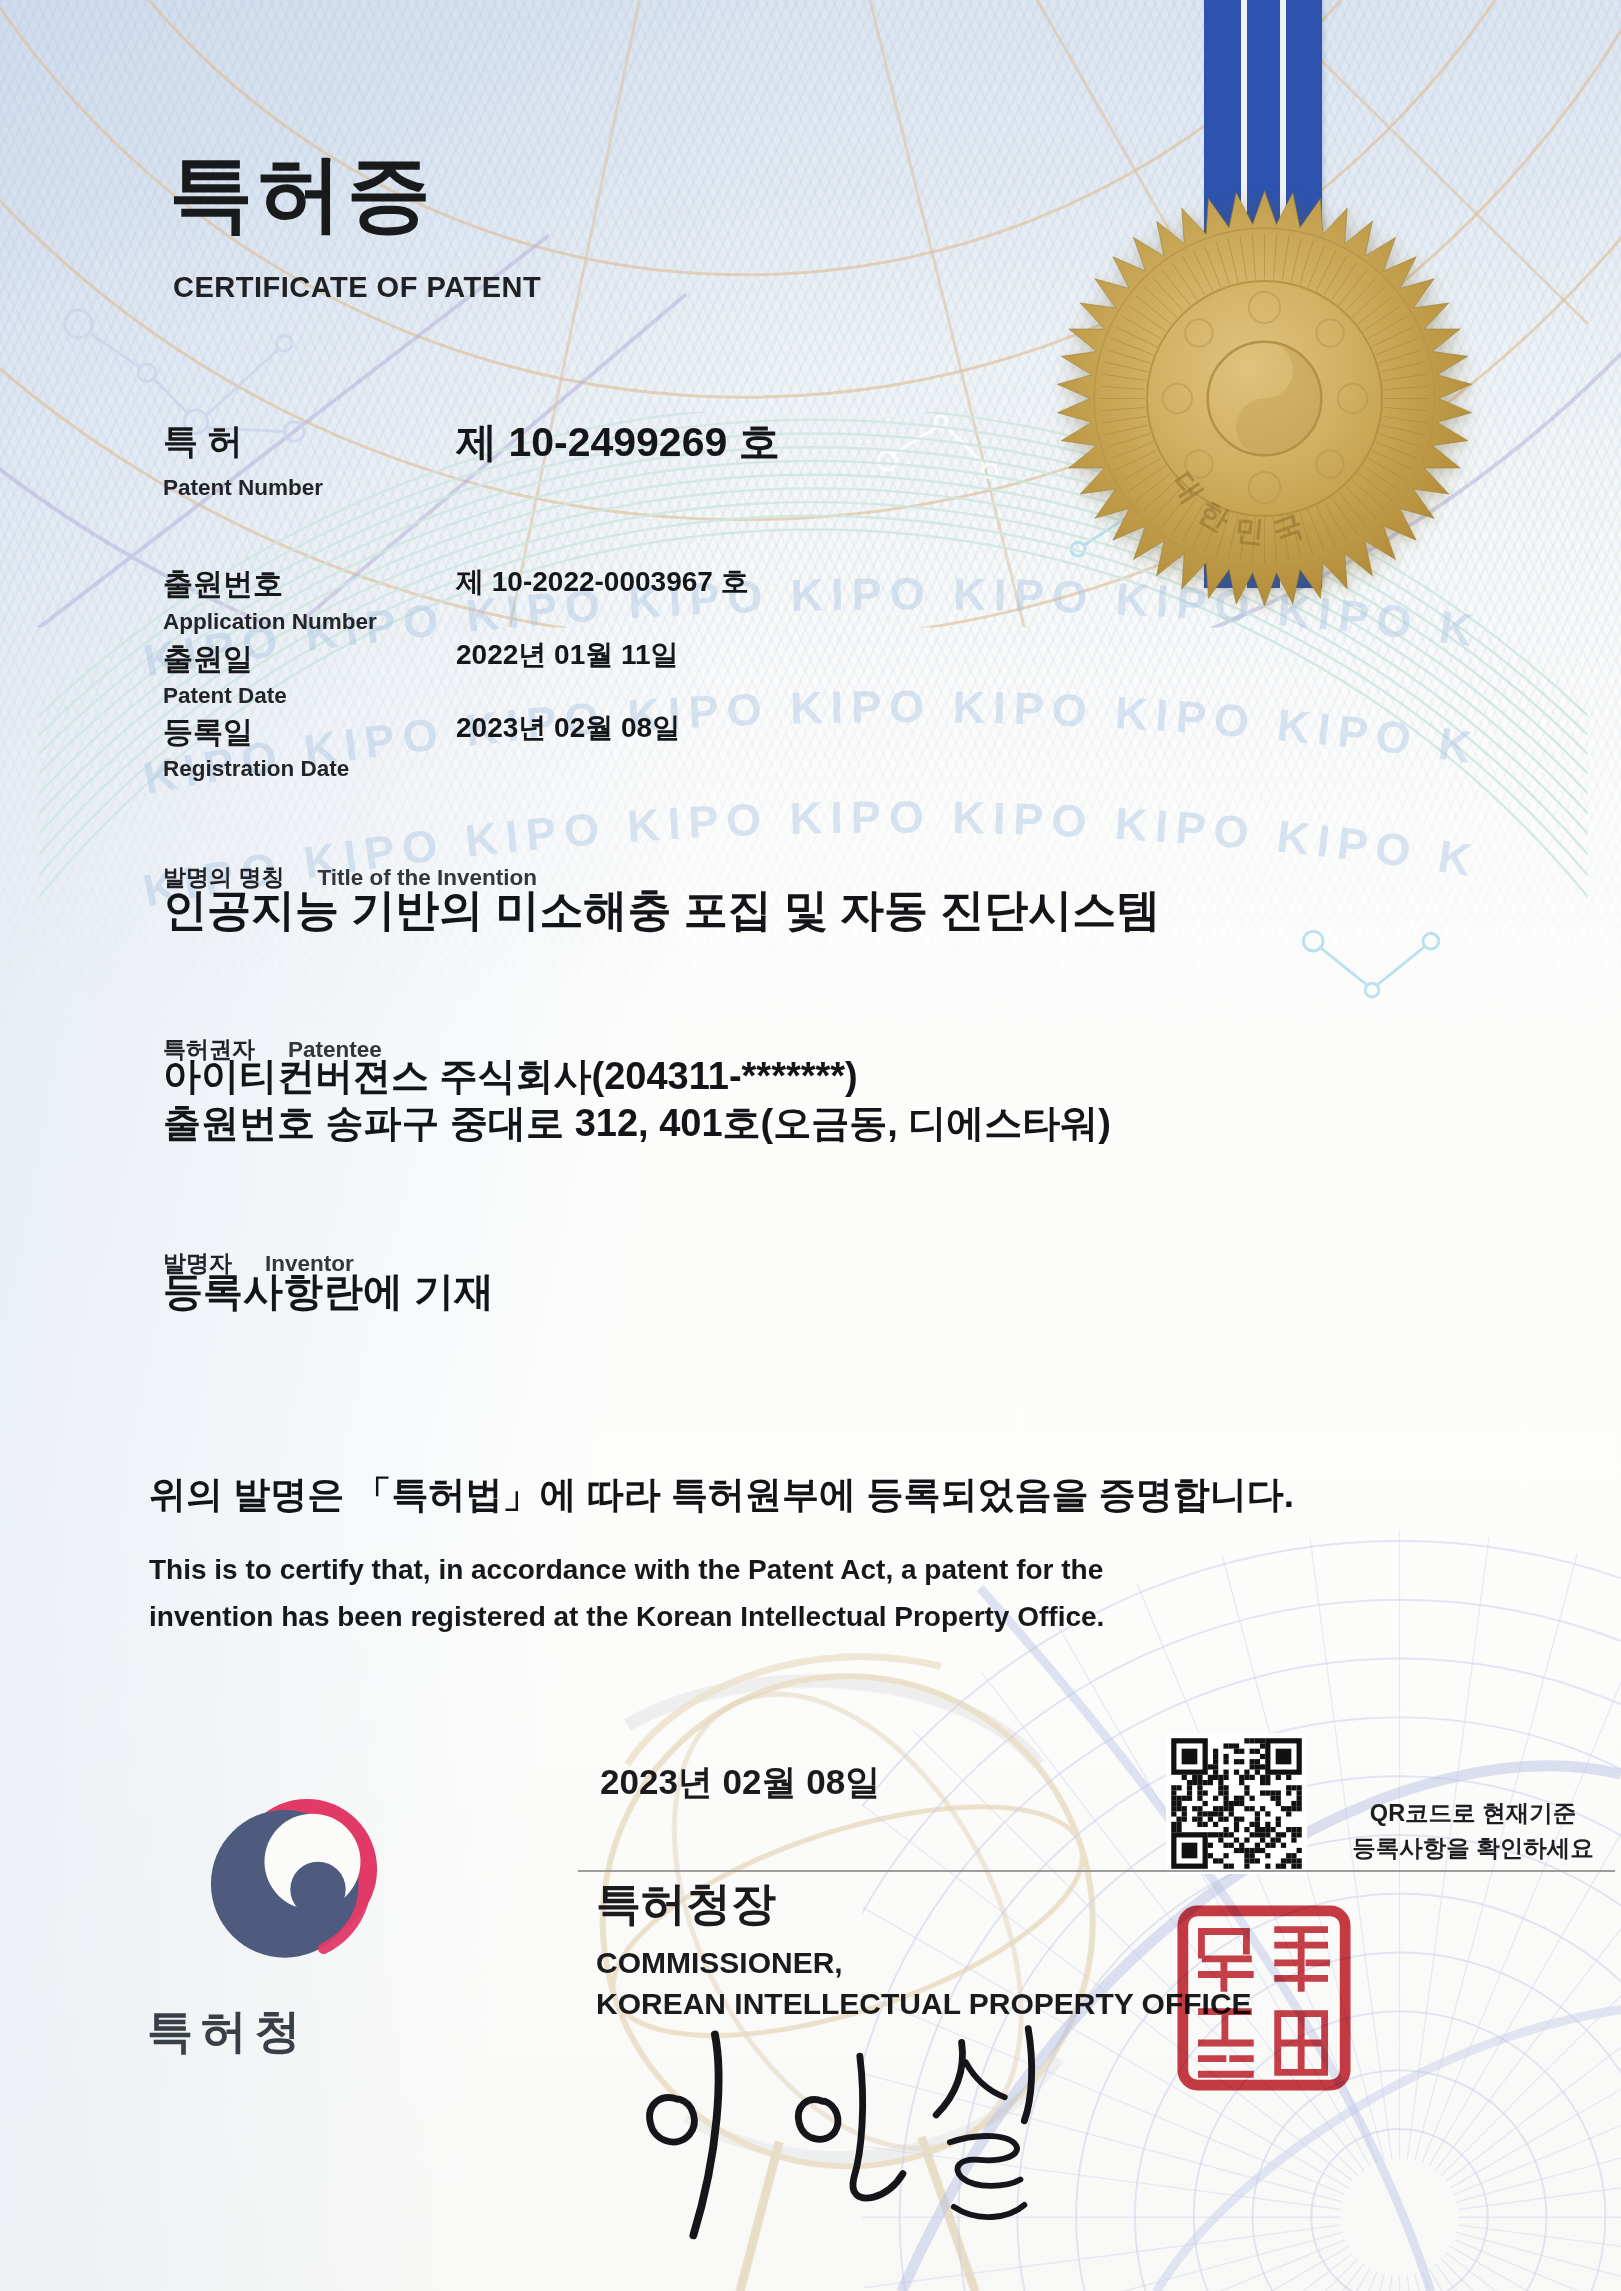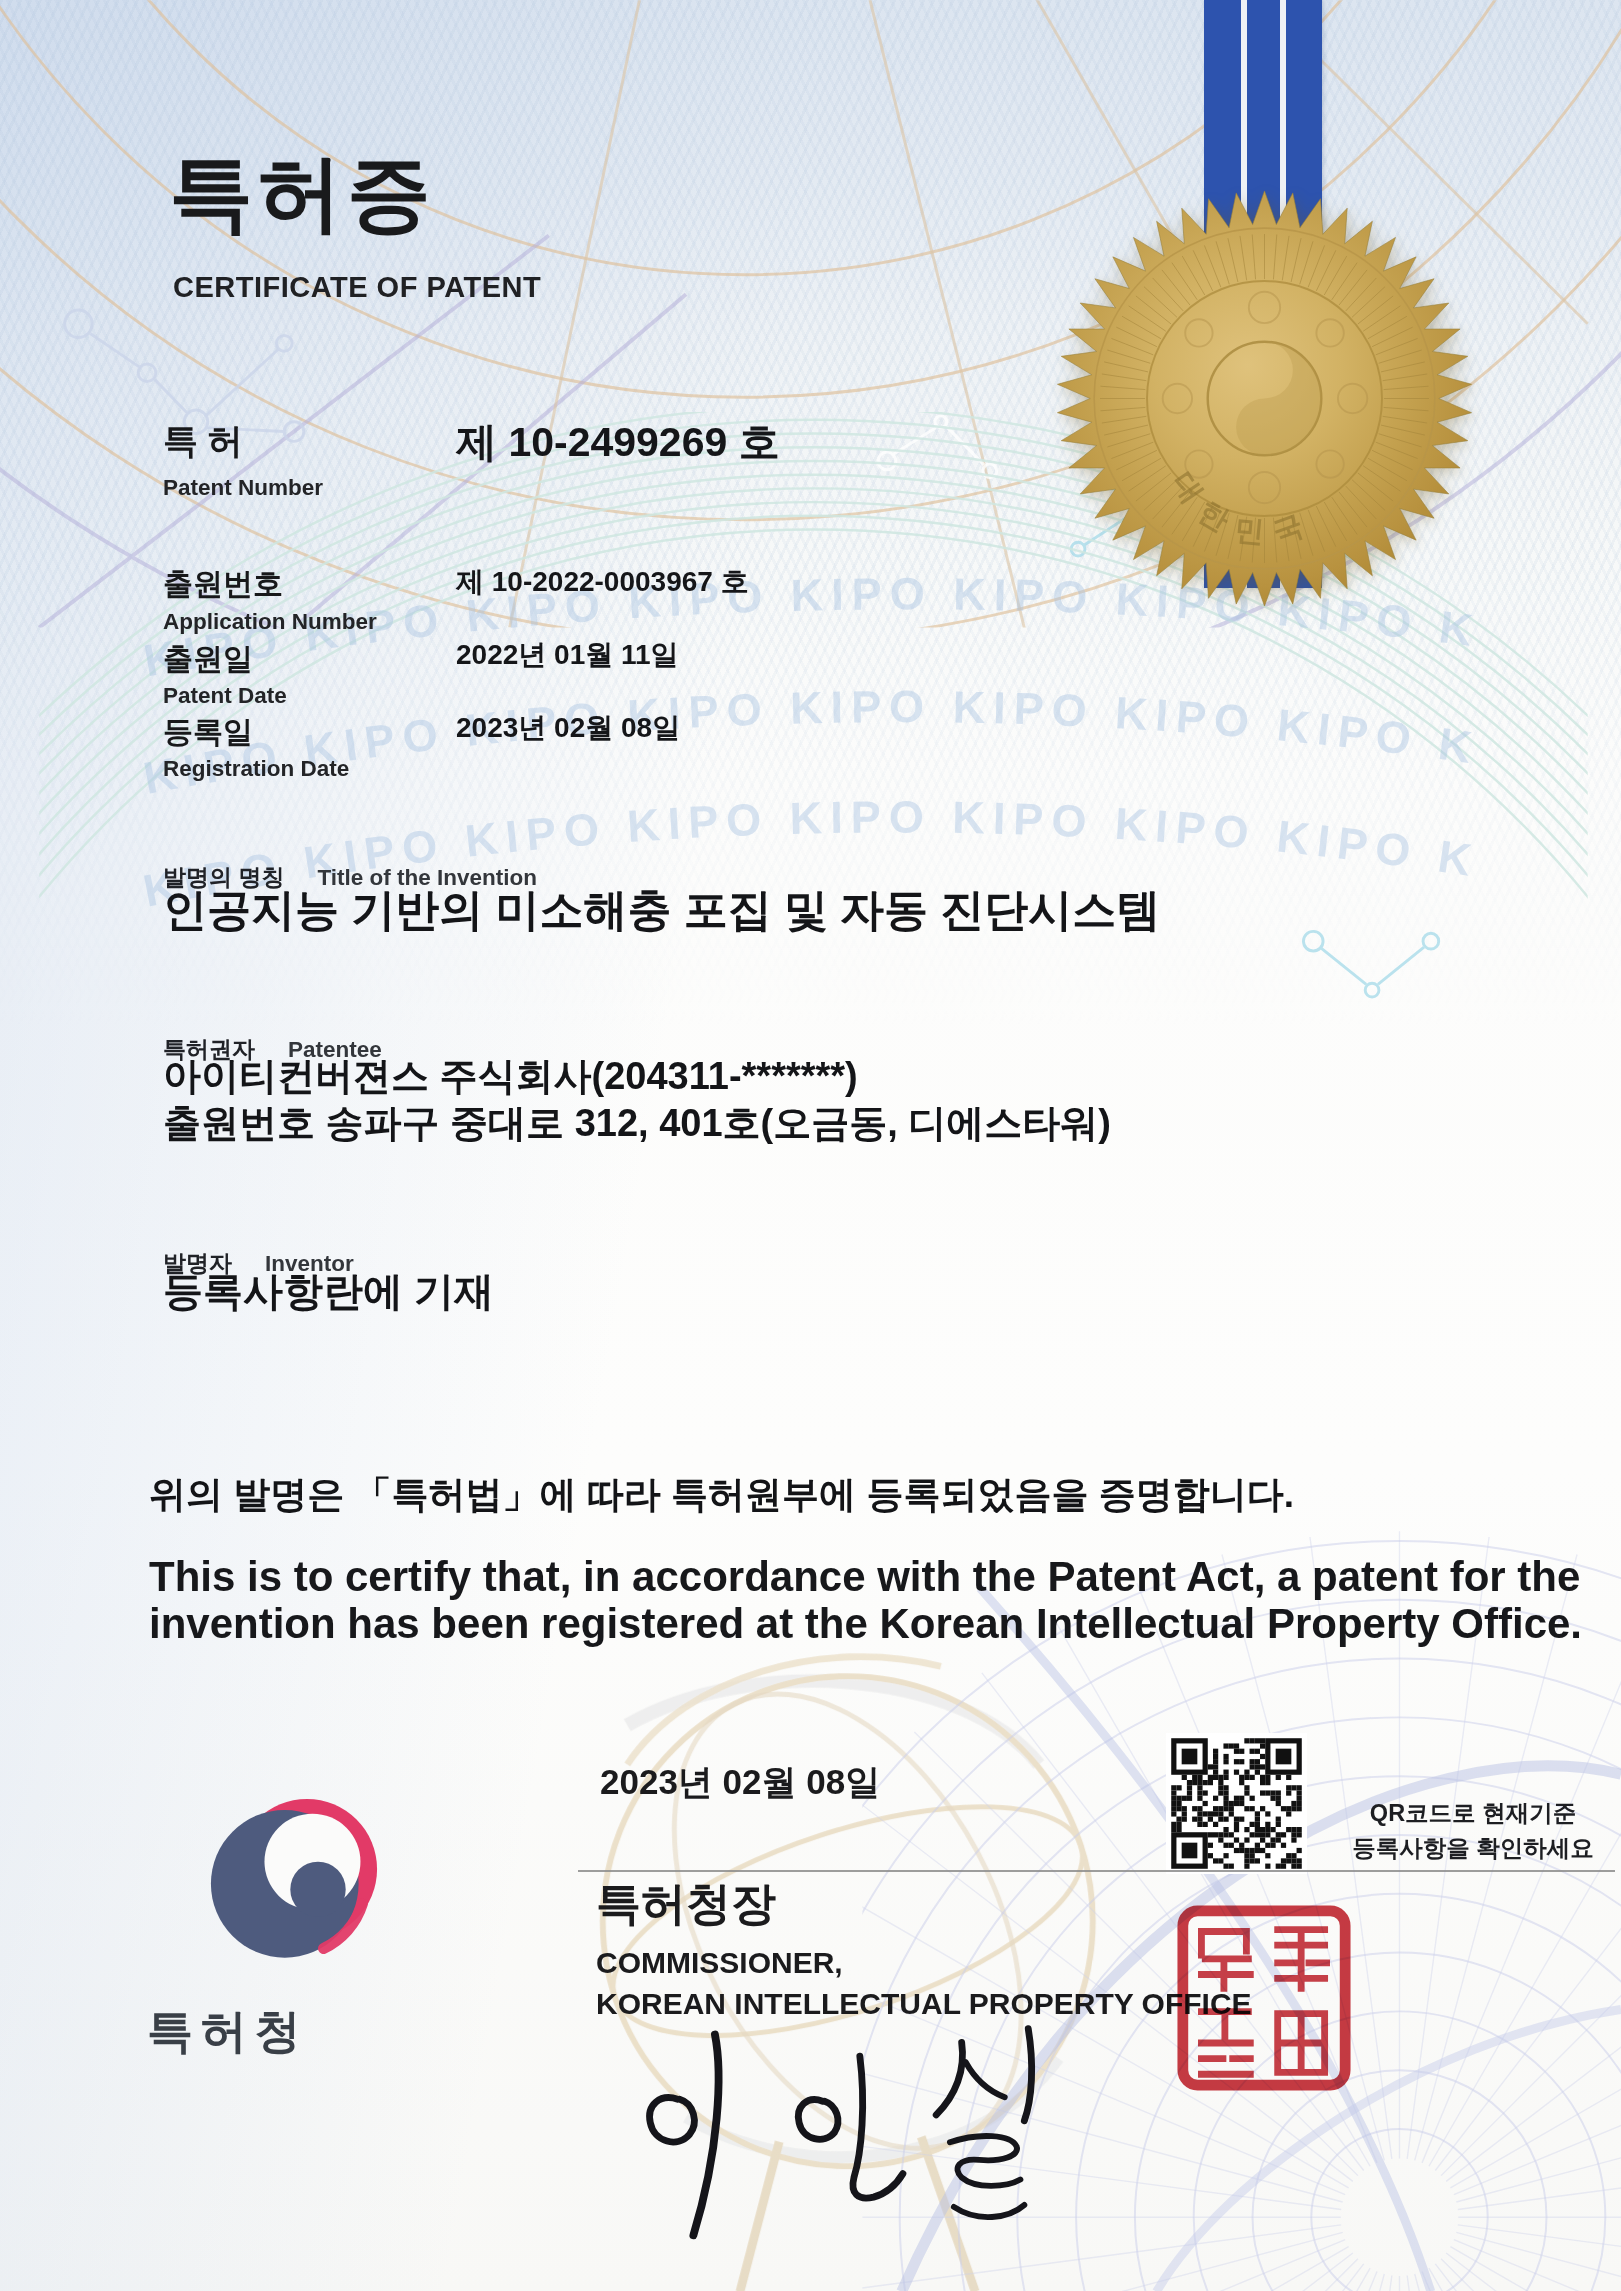--- a/index.html
+++ b/index.html
@@ -22,21 +22,21 @@
   .t{white-space:nowrap;line-height:1.05;}
   .kr-big{font-size:84px;font-weight:900;letter-spacing:4.9px;color:#191a1c;}
   .en-title{font-size:29px;font-weight:800;letter-spacing:0.5px;color:#202124;}
   .f-kr{font-size:30px;font-weight:800;color:#17181a;}
   .f-en{font-size:22.5px;font-weight:700;color:#232427;}
   .f-val{font-size:28px;font-weight:800;color:#151619;}
   .sec-kr{font-size:23px;font-weight:700;color:#202227;margin-top:16px;}
   .sec-en{font-size:22.5px;font-weight:600;color:#33363b;}
   .big-val{font-size:38px;font-weight:800;color:#141518;}
   .stmt-kr{font-size:37px;font-weight:800;color:#131417;}
-  .stmt-en{font-size:42px;font-weight:700;color:#17181b;}
+  .stmt-en{font-size:28px;font-weight:700;color:#17181b;}
   .label-row{display:flex;align-items:baseline;gap:33px;}
   .ribbon{
     left:1204px;top:0;width:118px;height:588px;
     background:linear-gradient(90deg,#2d53ae 0 37px,#eef1f5 37px 43px,#2d53ae 43px 76px,#eef1f5 76px 82px,#2d53ae 82px 118px);
     box-shadow:2px 0 3.9px rgba(40,60,110,.18);
   }
   .hline{left:578px;top:1870px;width:1037px;height:2px;background:#8c8c8c;opacity:.85;}
   .qr-caption{font-size:23.5px;font-weight:800;color:#1d1e22;line-height:35px;text-align:center;}
   .office-kr{font-size:46px;font-weight:800;letter-spacing:7.8px;color:#393f47;}
   .office-en{font-size:29px;font-weight:600;color:#3c434b;line-height:39px;}

